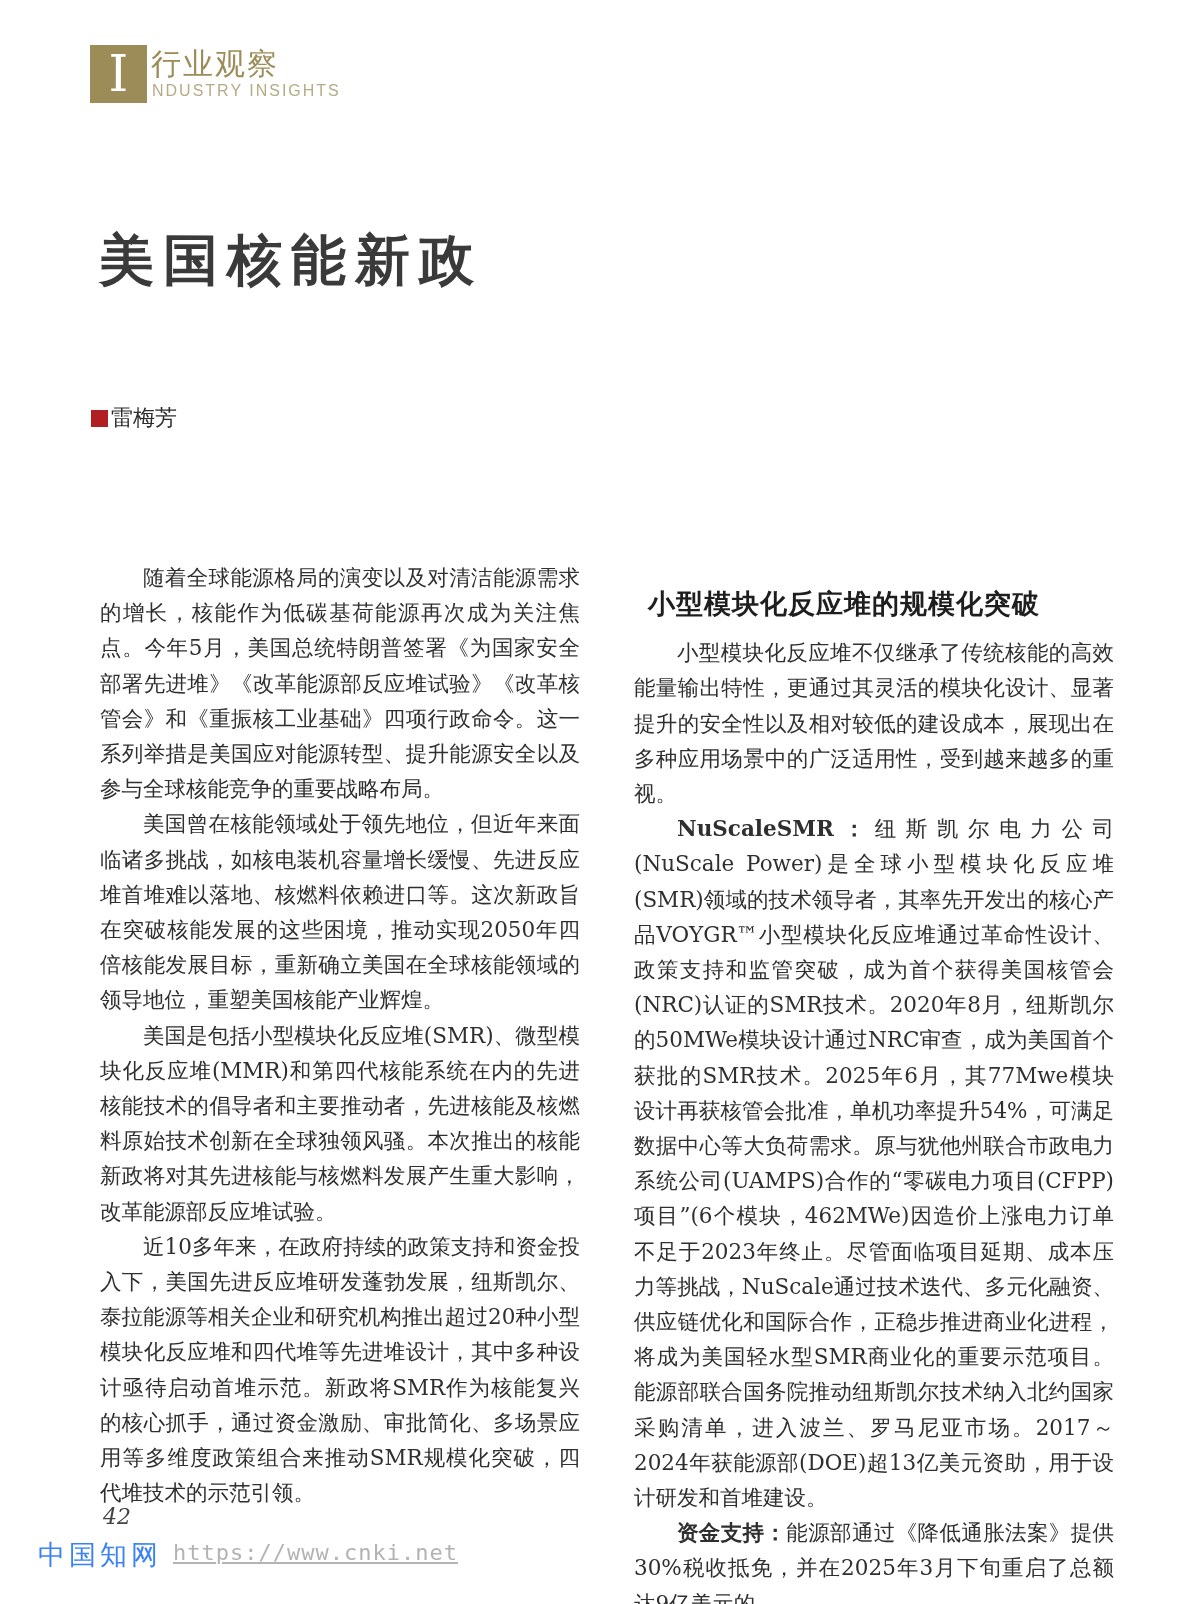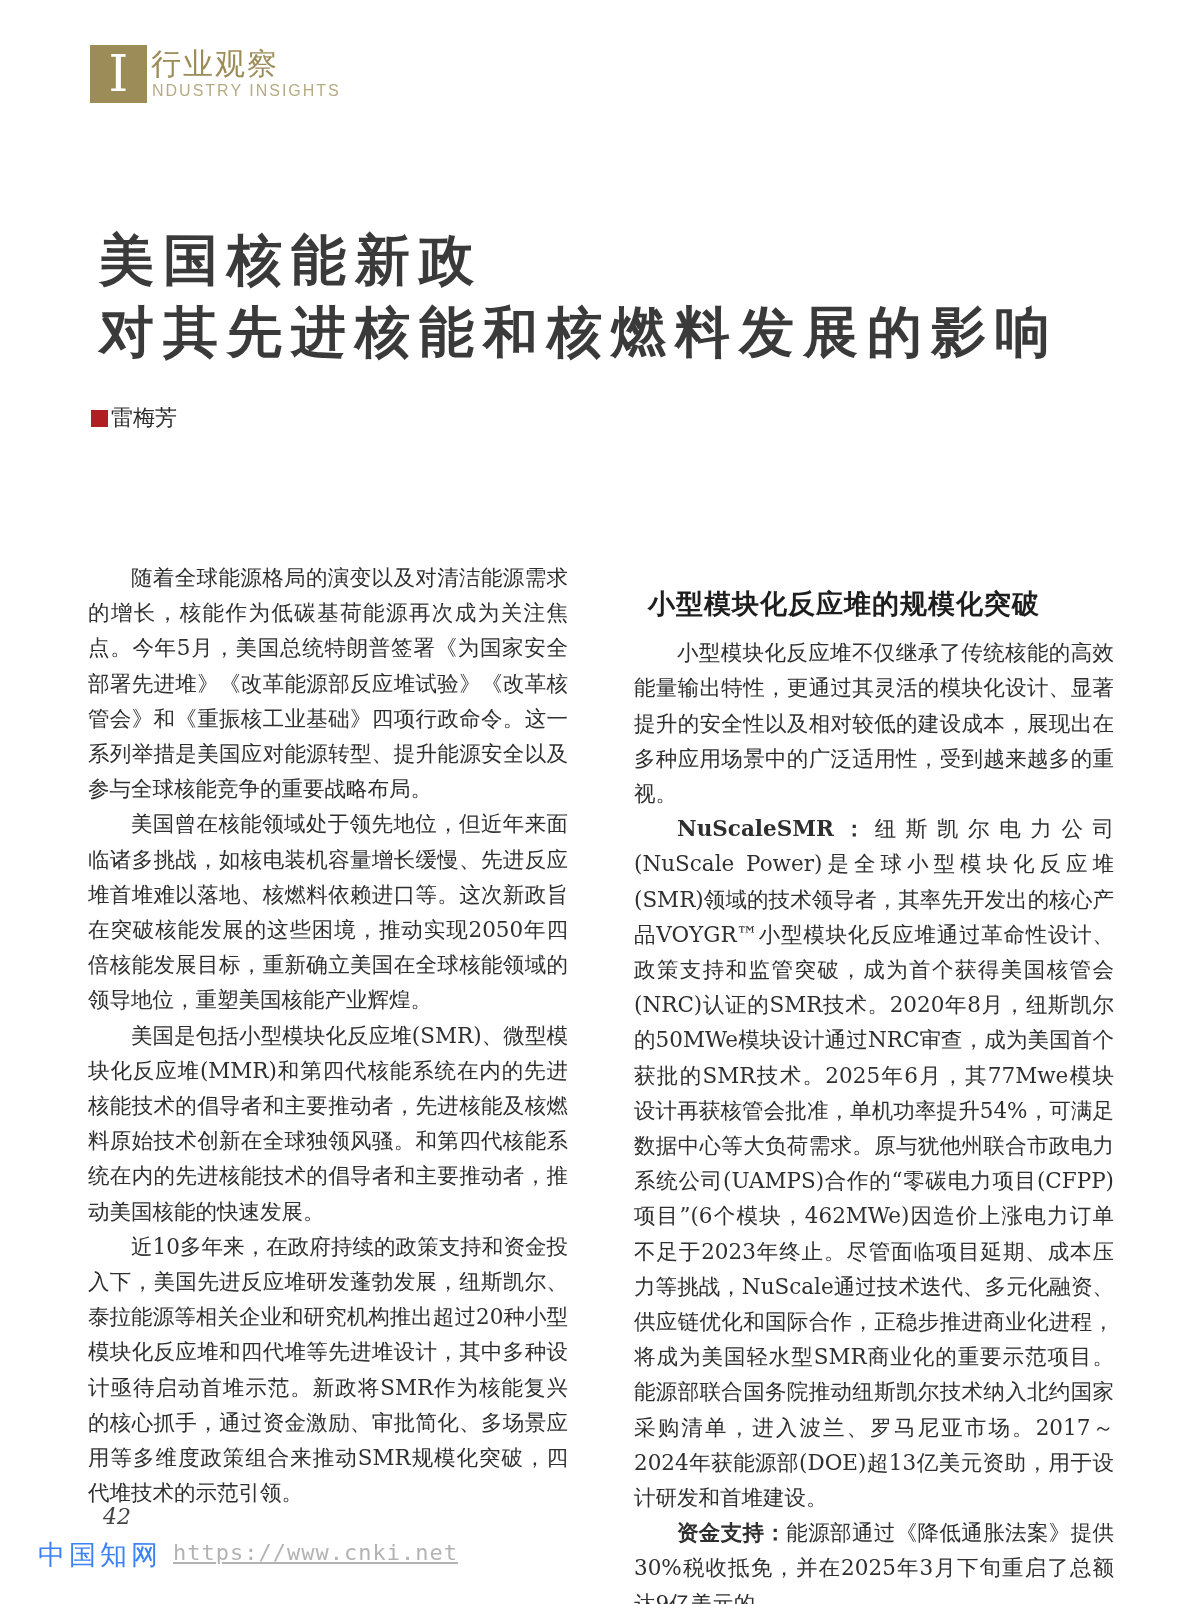--- a/index.html
+++ b/index.html
@@ -58,21 +58,21 @@
   }
 
   
   .col {
     position:absolute; top:560px;
     width:480px;
     font-size:21.5px; line-height:35.2px;
     text-align:justify;
     color:#2f2f2f;
   }
-  .col-left  { left:88px; }
+  .col-left  { left:100px; }
   .col-right { left:634px; }
   .col p { text-indent:2em; margin:0; }
   .col p b { font-weight:bold; }
 
   .section-heading {
     font-size:27px; font-weight:bold;
     letter-spacing:1px;
     color:#1e1e1e;
     margin:26px 0 14px 14px;
     font-family:"DejaVu Serif","Liberation Serif",serif;
@@ -100,31 +100,31 @@
 <body>
 
 <div class="page">
 
   <div class="logo-box">
     <span>I</span>
   </div>
   <div class="header-cn">行业观察</div>
   <div class="header-en">NDUSTRY  INSIGHTS</div>
 
-  <h1 class="title"><span>美国核能新政</span><br><span>对其先进核能和核燃料发展的影响</span></h1>
+  <h1 class="title"><span>美国核能新政</span><br></h1>
 
   <div class="author">
     <span class="author-square"></span>
     <span>雷梅芳</span>
   </div>
 
   <section class="col col-left">
     <p>随着全球能源格局的演变以及对清洁能源需求的增长，核能作为低碳基荷能源再次成为关注焦点。今年5月，美国总统特朗普签署《为国家安全部署先进堆》《改革能源部反应堆试验》《改革核管会》和《重振核工业基础》四项行政命令。这一系列举措是美国应对能源转型、提升能源安全以及参与全球核能竞争的重要战略布局。</p>
     <p>美国曾在核能领域处于领先地位，但近年来面临诸多挑战，如核电装机容量增长缓慢、先进反应堆首堆难以落地、核燃料依赖进口等。这次新政旨在突破核能发展的这些困境，推动实现2050年四倍核能发展目标，重新确立美国在全球核能领域的领导地位，重塑美国核能产业辉煌。</p>
-    <p>美国是包括小型模块化反应堆(SMR)、微型模块化反应堆(MMR)和第四代核能系统在内的先进核能技术的倡导者和主要推动者，先进核能及核燃料原始技术创新在全球独领风骚。和第四代核能系统在内的先进核能技术的倡导者和主要推动者，推动美国核能的快速发展。</p>
+    <p>美国是包括小型模块化反应堆(SMR)、微型模块化反应堆(MMR)和第四代核能系统在内的先进核能技术的倡导者和主要推动者，先进核能及核燃料原始技术创新在全球独领风骚。本次推出的核能新政将对其先进核能与核燃料发展产生重大影响，改革能源部反应堆试验。</p>
     <p>近10多年来，在政府持续的政策支持和资金投入下，美国先进反应堆研发蓬勃发展，纽斯凯尔、泰拉能源等相关企业和研究机构推出超过20种小型模块化反应堆和四代堆等先进堆设计，其中多种设计亟待启动首堆示范。新政将SMR作为核能复兴的核心抓手，通过资金激励、审批简化、多场景应用等多维度政策组合来推动SMR规模化突破，四代堆技术的示范引领。</p>
   </section>
 
   <section class="col col-right">
     <h2 class="section-heading">小型模块化反应堆的规模化突破</h2>
     <p>小型模块化反应堆不仅继承了传统核能的高效能量输出特性，更通过其灵活的模块化设计、显著提升的安全性以及相对较低的建设成本，展现出在多种应用场景中的广泛适用性，受到越来越多的重视。</p>
     <p><b>NuScaleSMR：</b><span>纽斯凯尔电力公司(NuScale Power)是全球小型模块化反应堆(SMR)领域的技术领导者，其率先开发出的核心产品VOYGR™小型模块化反应堆通过革命性设计、政策支持和监管突破，成为首个获得美国核管会(NRC)认证的SMR技术。2020年8月，纽斯凯尔的50MWe模块设计通过NRC审查，成为美国首个获批的SMR技术。2025年6月，其77Mwe模块设计再获核管会批准，单机功率提升54%，可满足数据中心等大负荷需求。原与犹他州联合市政电力系统公司(UAMPS)合作的“零碳电力项目(CFPP)项目”(6个模块，462MWe)因造价上涨电力订单不足于2023年终止。尽管面临项目延期、成本压力等挑战，NuScale通过技术迭代、多元化融资、供应链优化和国际合作，正稳步推进商业化进程，将成为美国轻水型SMR商业化的重要示范项目。能源部联合国务院推动纽斯凯尔技术纳入北约国家采购清单，进入波兰、罗马尼亚市场。2017～2024年获能源部(DOE)超13亿美元资助，用于设计研发和首堆建设。</span></p>
     <p><b>资金支持：</b><span>能源部通过《降低通胀法案》提供30%税收抵免，并在2025年3月下旬重启了总额达9亿美元的</span></p>
   </section>
 

